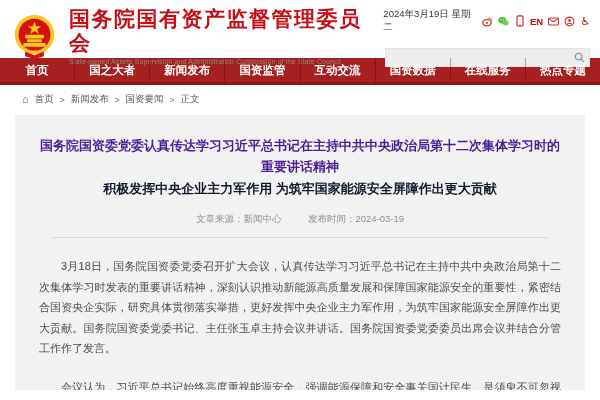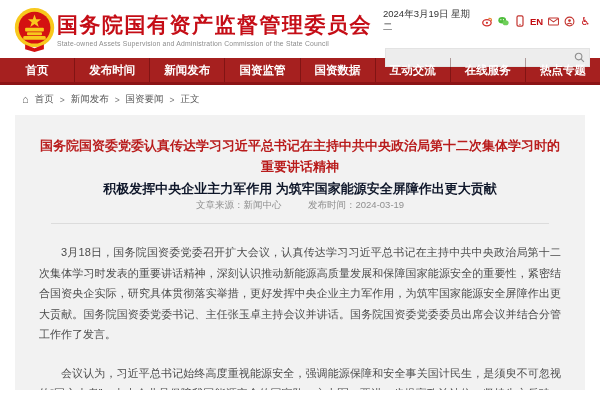--- a/index.html
+++ b/index.html
@@ -2,21 +2,21 @@
 <html><head>
 <meta charset="utf-8">
 <style>
   * { margin:0; padding:0; box-sizing:border-box; }
   html,body { width:600px; height:400px; overflow:hidden; background:#fff;
     font-family:"Liberation Sans","DejaVu Sans",sans-serif; }
 
   
   .header { display:flex; justify-content:space-between; align-items:flex-start;
     padding:7px 10px 4px 12px; height:58px; }
-  .brand { display:flex; align-items:center; gap:0; }
+  .brand { display:flex; align-items:center; gap:12px; }
   .emblem { width:45px; height:45px; flex:0 0 auto; }
   .brand-text .cn { color:#c50d16; font-size:21px; font-weight:bold; letter-spacing:1.5px; line-height:24px; }
   .brand-text .en { color:#8c8c8c; font-size:6.8px; letter-spacing:.2px; margin-top:3px; }
 
   .header-right { width:207px; display:flex; flex-direction:column; align-items:flex-end; gap:14px; padding-top:1px; }
   .topbar { display:flex; align-items:center; gap:5px; font-size:9.5px; color:#333; }
   .topbar .date { margin-right:2px; }
   .mini-ic { display:inline-flex; align-items:center; justify-content:center; width:11px; height:11px; }
   .en-link { color:#c30d12; font-weight:bold; font-size:9.5px; }
   .access { color:#c30d12; font-size:11px; line-height:11px; }
@@ -36,23 +36,23 @@
   
   .breadcrumb { display:flex; align-items:center; gap:6px; padding:8px 0 7px 22px;
     font-size:9.5px; color:#595959; }
   .crumb { cursor:pointer; }
   .crumb-sep { color:#7a7a7a; font-size:8.5px; }
   .home-ic { color:#6b6b6b; font-size:11px; line-height:9px; }
 
   
   .content-box { margin:2px 15px 7px 15px; background:#f2f2f2; height:275px;
     padding:20px 24px 0 24px; overflow:hidden; }
-  .a-title { text-align:center; font-size:13px; font-weight:bold; color:#b91c1c; line-height:21px; }
+  .a-title { text-align:center; font-size:13px; font-weight:bold; color:#4c1d95; line-height:21px; }
   .a-subtitle { text-align:center; font-size:13px; font-weight:bold; color:#0f172a; line-height:21px; margin-top:1px; }
-  .a-meta { text-align:center; font-size:9.5px; color:#8f8f8f; }
+  .a-meta { text-align:center; font-size:9.5px; color:#8f8f8f; margin-top:14px; }
   .a-meta span { margin:0 12px; }
   .a-divider { border:none; border-top:1px solid #dcdcdc; margin:11px 12px 0 12px; }
   .a-body { margin-top:7px; }
   .a-body p { font-size:11px; color:#4c4c4c; line-height:20.5px; text-indent:2em;
     text-align:justify; margin-top:18px; }
 </style>
 </head>
 <body>
 
 <div class="header">
@@ -119,25 +119,25 @@
             <circle cx="5" cy="5" r="3.6" fill="none" stroke="#8f8f8f" stroke-width="1.2"></circle>
             <line x1="7.8" y1="7.8" x2="10.8" y2="10.8" stroke="#8f8f8f" stroke-width="1.2"></line>
           </svg>
       </span>
     </div>
   </div>
 </div>
 
 <div class="nav">
   <div class="nav-item">首页</div>
-  <div class="nav-item">发布时间</div>
+  <div class="nav-item">国之大者</div>
   <div class="nav-item">新闻发布</div>
   <div class="nav-item">国资监管</div>
+  <div class="nav-item">互动交流</div>
   <div class="nav-item">国资数据</div>
-  <div class="nav-item">互动交流</div>
   <div class="nav-item">在线服务</div>
   <div class="nav-item">热点专题</div>
 </div>
 
 <div class="breadcrumb">
   <span class="home-ic">⌂</span>
   <span class="crumb">首页</span>
   <span class="crumb-sep">&gt;</span>
   <span class="crumb">新闻发布</span>
   <span class="crumb-sep">&gt;</span>

